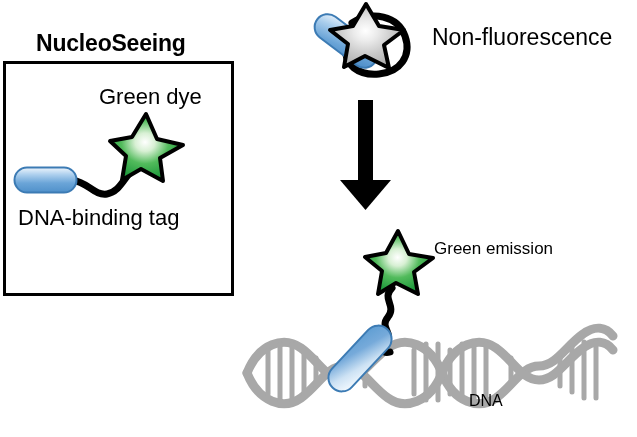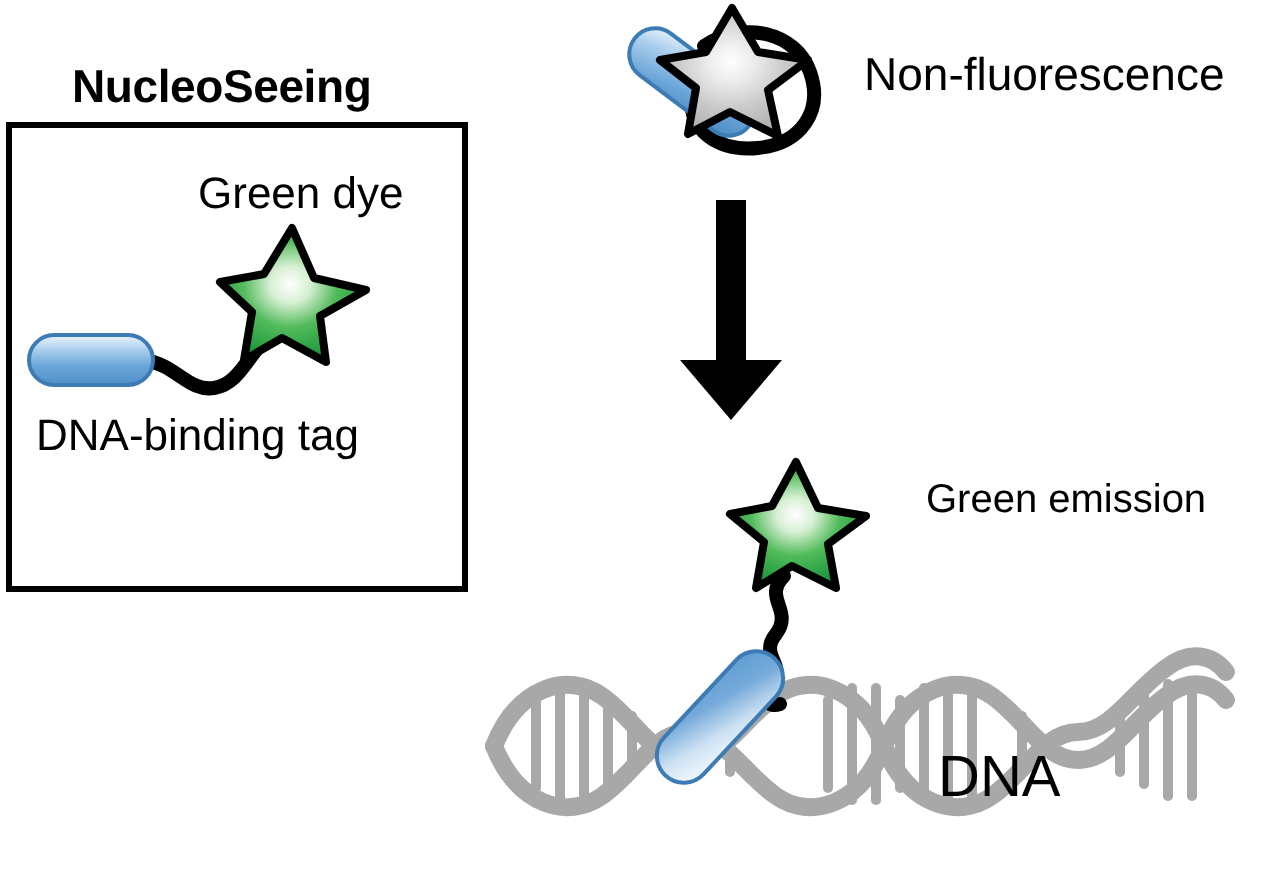--- a/index.html
+++ b/index.html
@@ -55,27 +55,26 @@
     white-space: normal;
   }
   #non-fluorescence-label {
     left: 432px;
     top: 24px;
     font-size: 23px;
   }
   #green-emission-label {
     left: 434px;
     top: 239px;
-    font-size: 20px;
-    margin-left: 29px;
+    font-size: 17px;
   }
   #dna-label {
     left: 469px;
-    top: 372px;
-    font-size: 29px;
+    top: 392px;
+    font-size: 16px;
   }
 </style>
 </head>
 <body>
 
 <div id="figure-root">
 
   <svg class="figure-svg" viewBox="0 0 637 437" xmlns="http://www.w3.org/2000/svg">
     <defs>
       <radialGradient id="greenStarGrad" cx="48%" cy="42%" r="62%">

